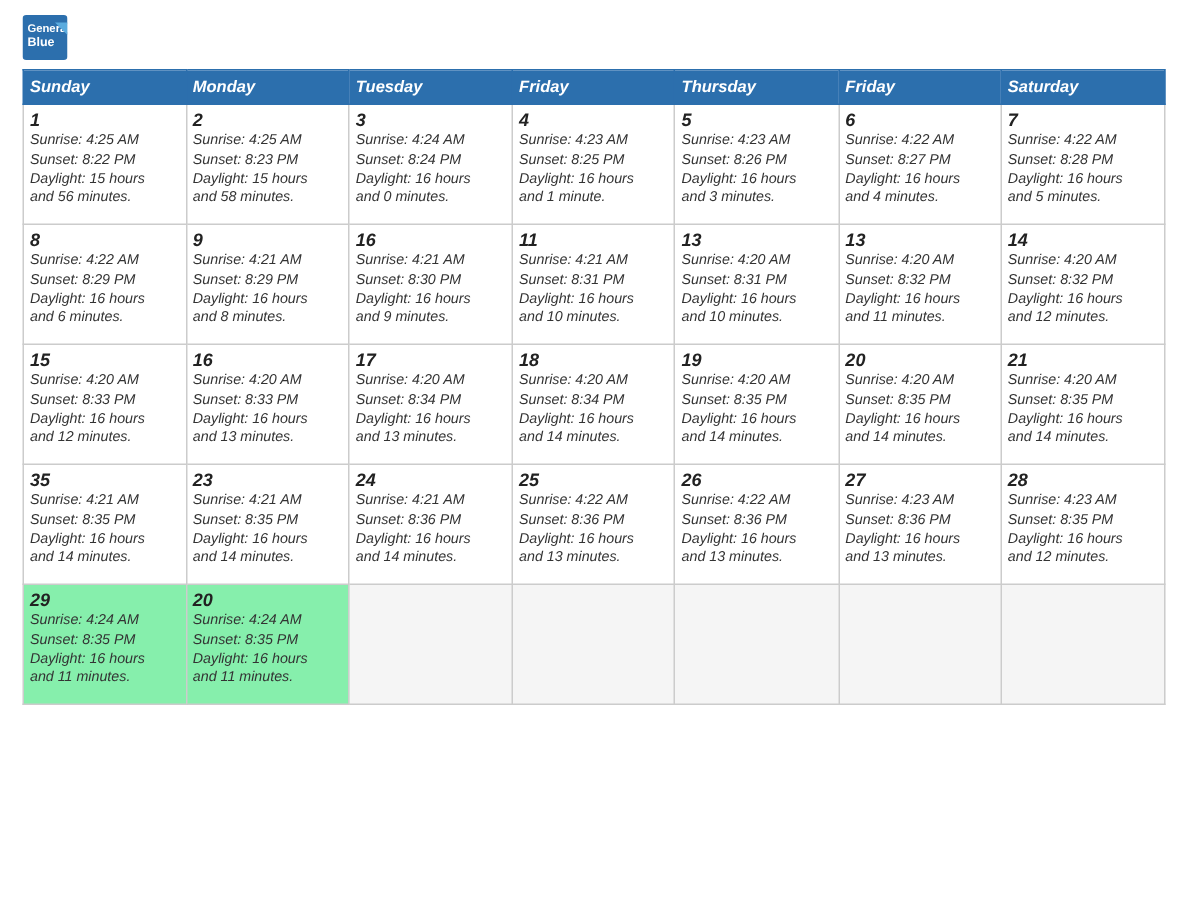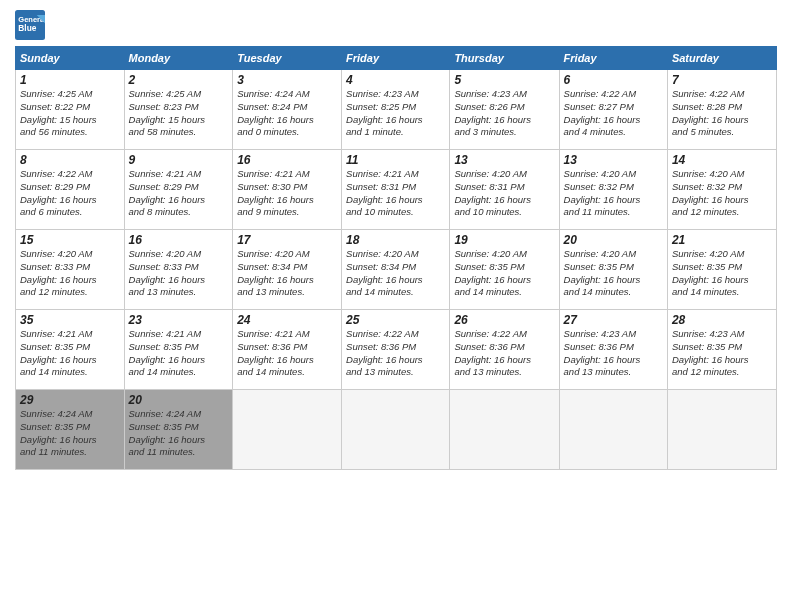--- a/index.html
+++ b/index.html
@@ -60,21 +60,21 @@
     }
     .calendar tbody tr td {
       border: 1px solid #ccc;
       vertical-align: top;
       padding: 3px 4px;
       width: 113px;
       height: 80px;
       background: #fff;
     }
     .calendar tbody tr:last-child td {
-      background: #a3a3a3;
+      background: #86efac;
     }
     .day-num {
       font-size: 12px;
       font-weight: bold;
       color: #222;
       display: block;
       margin-bottom: 1px;
     }
     .day-info {
       color: #333;

